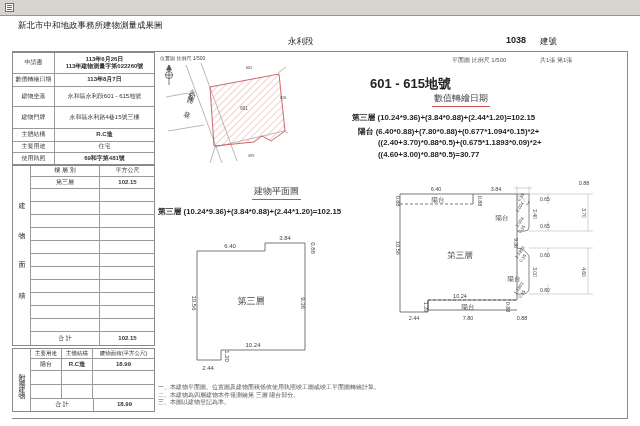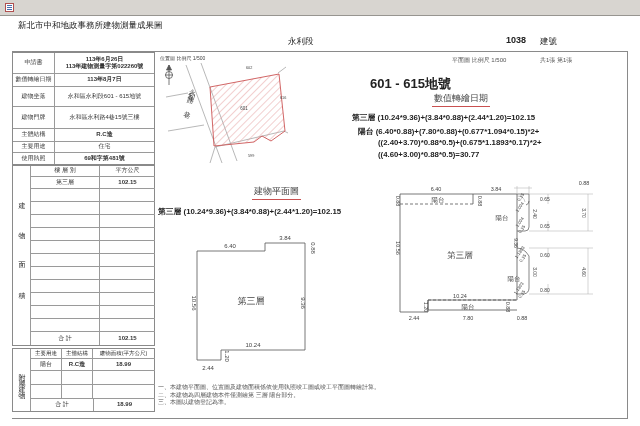--- a/index.html
+++ b/index.html
@@ -213,21 +213,21 @@
     <text x="90" y="104" font-size="3.8" fill="#777">599</text>
   </svg>
   <div class="street" style="left:186px;top:83px;">永利路4巷</div>
 
   <div class="hdr" style="left:452px;top:56px;font-size:6px;color:#555;">平面圖 比例尺 1/500</div>
   <div class="hdr" style="left:540px;top:56px;font-size:6px;color:#555;">共1張 第1張</div>
 
   <div class="blocktitle" style="left:432px;top:92px;">數值轉繪日期</div>
   <div class="formula" style="left:352px;top:112px;">第三層 (10.24*9.36)+(3.84*0.88)+(2.44*1.20)=102.15</div>
   <div class="formula" style="left:358px;top:126px;">陽台 (6.40*0.88)+(7.80*0.88)+(0.677*1.094*0.15)*2+</div>
-  <div class="formula" style="left:378px;top:138px;">((2.40+3.70)*0.88*0.5)+(0.675*1.1893*0.17)*2+</div>
+  <div class="formula" style="left:378px;top:138px;">((2.40+3.70)*0.88*0.5)+(0.675*1.1893*0.09)*2+</div>
   <div class="formula" style="left:378px;top:150px;">((4.60+3.00)*0.88*0.5)=30.77</div>
 
   <div class="blocktitle" style="left:252px;top:185px;">建物平面圖</div>
   <div class="formula" style="left:158px;top:206px;">第三層 (10.24*9.36)+(3.84*0.88)+(2.44*1.20)=102.15</div>
 
   <svg style="position:absolute;left:158px;top:218px;" width="170" height="165" viewBox="0 0 170 165">
     <g stroke="#555" stroke-width="0.8" fill="none">
       <path d="M39,33 H107 V25 H147 V132 H63 V142 H39 Z"></path>
     </g>
     <text x="72" y="30" font-size="6" text-anchor="middle">6.40</text>

